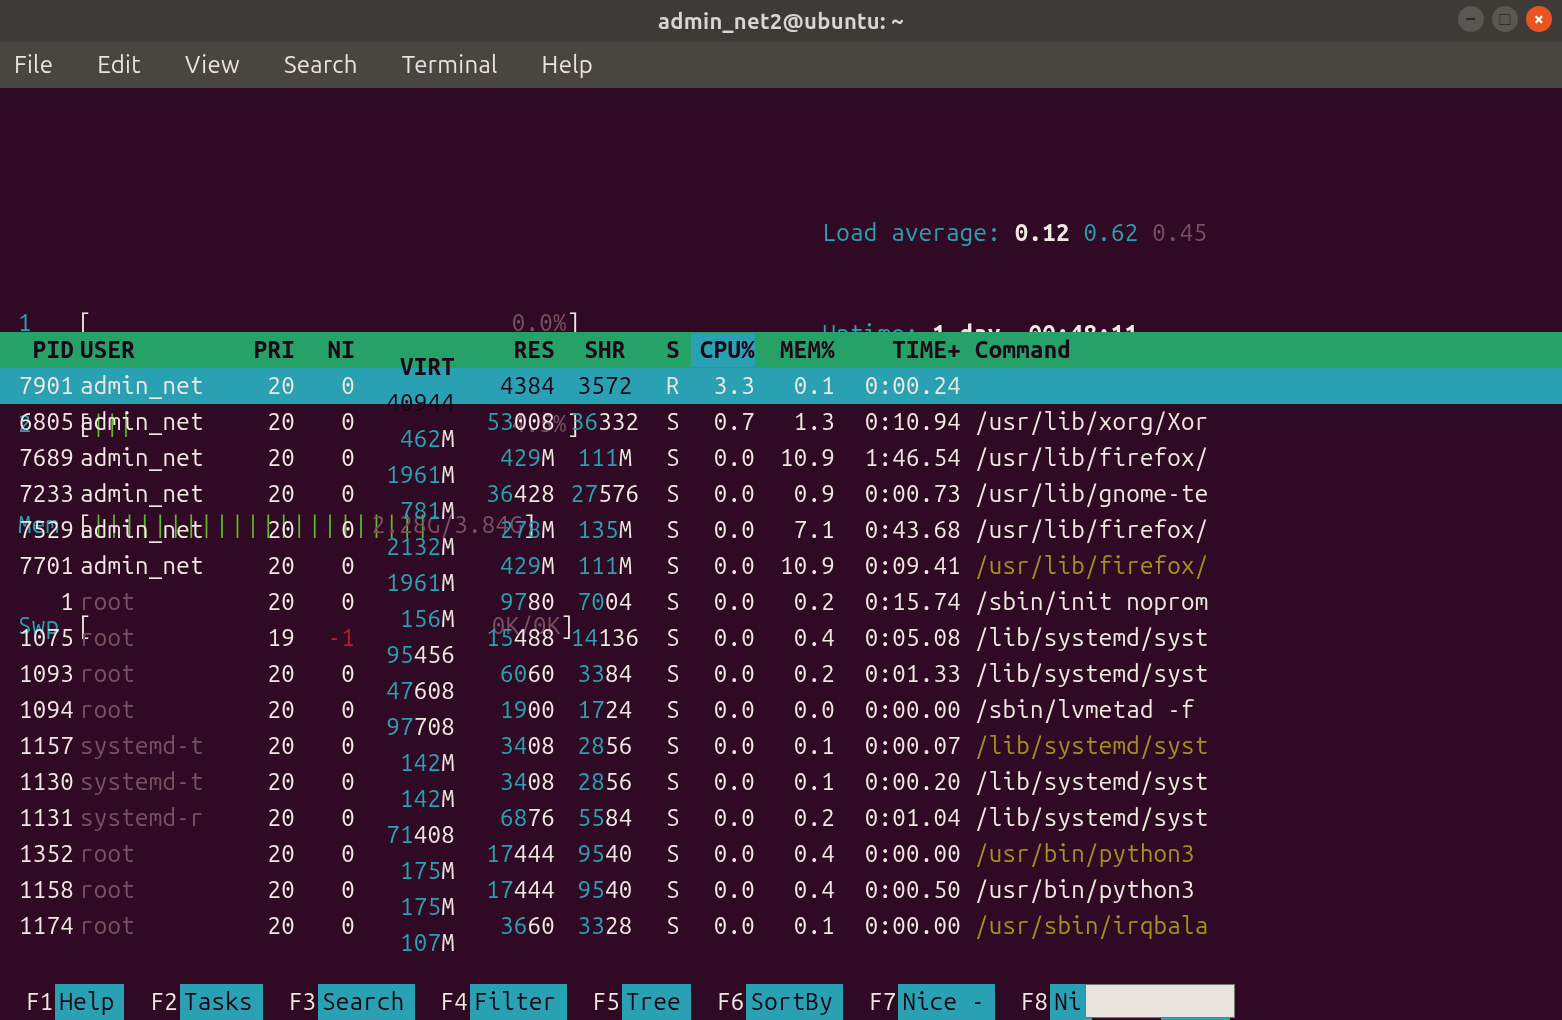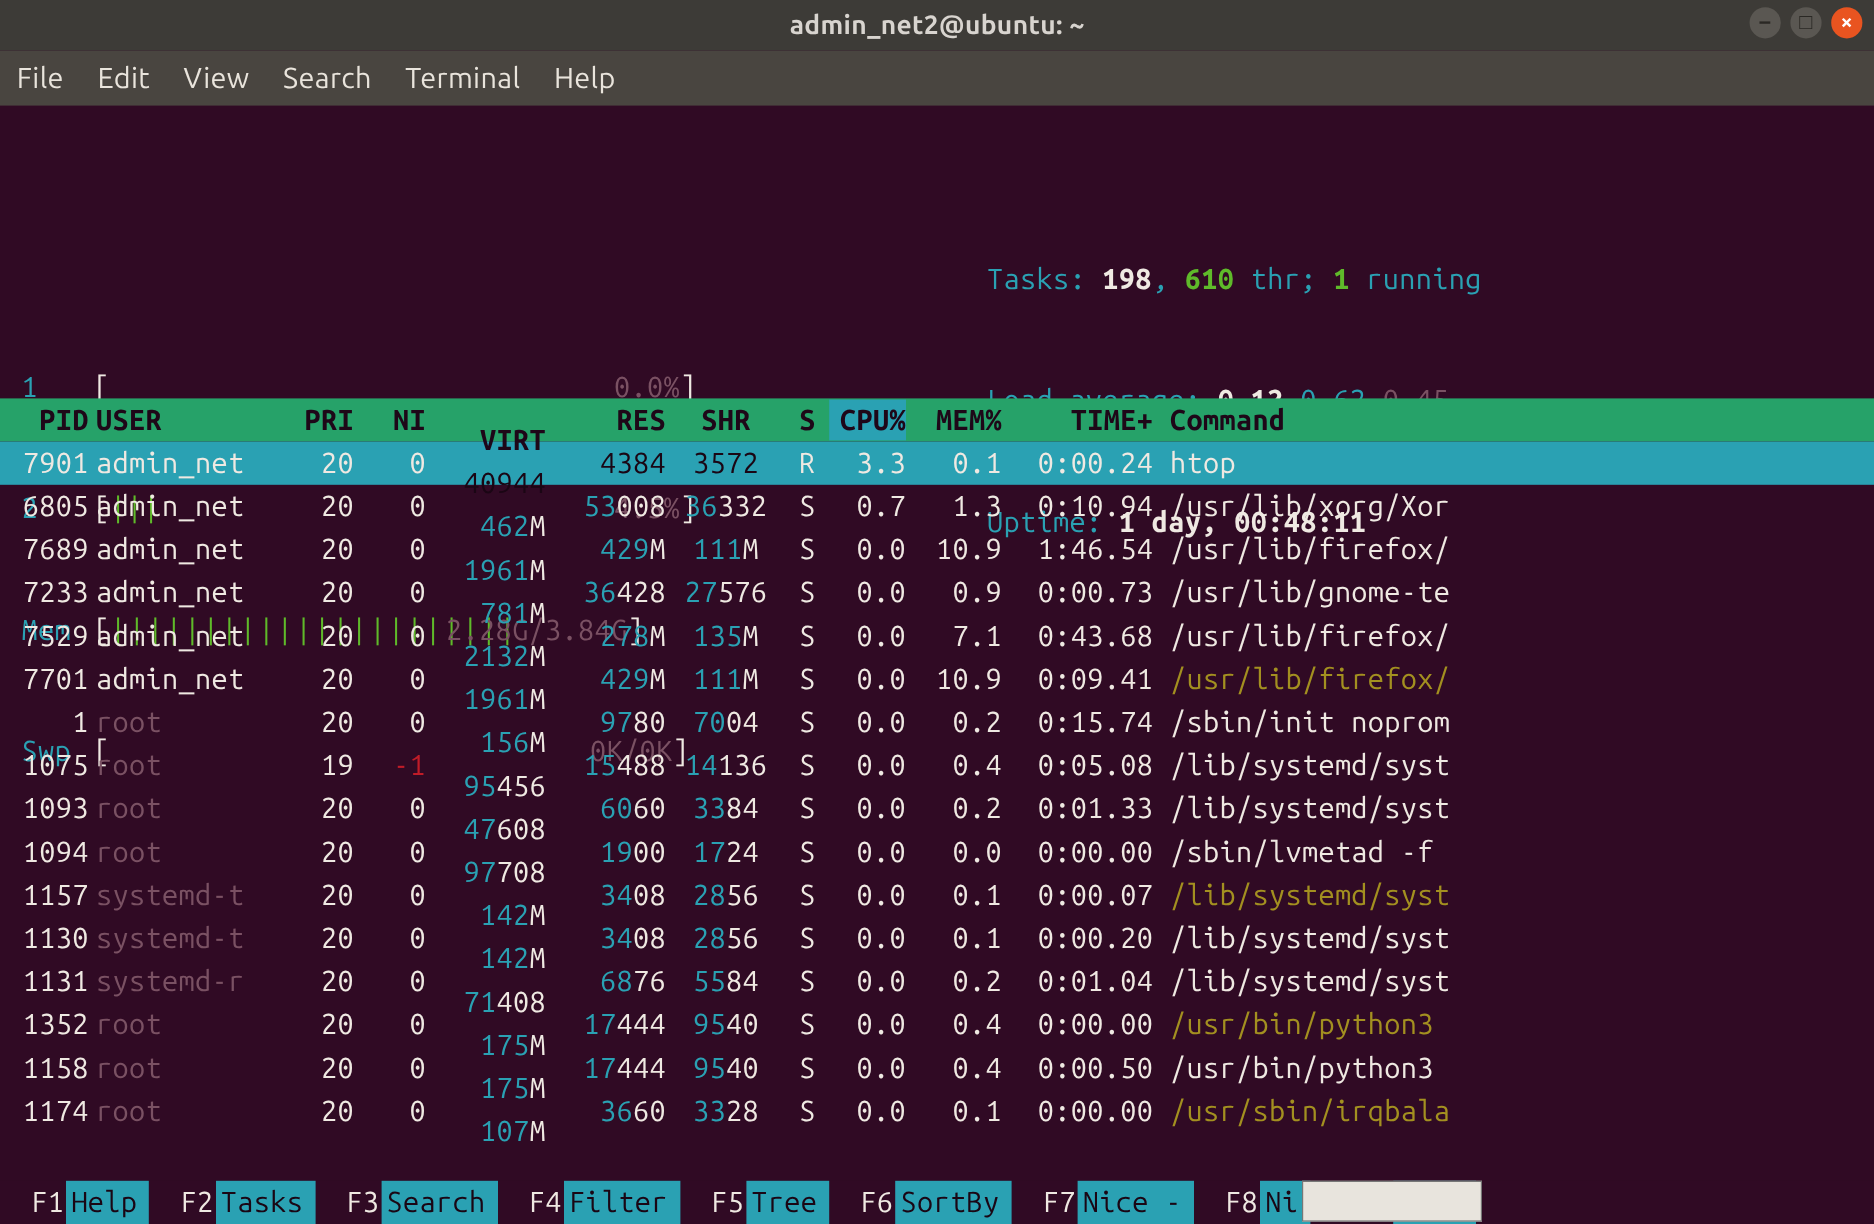--- a/index.html
+++ b/index.html
@@ -36,21 +36,21 @@
     position:relative;color:var(--title-fg);
     font-family:Ubuntu,"Segoe UI",sans-serif;font-size:22px;font-weight:600;
   }
   .win-controls{position:absolute;right:10px;top:6px;display:flex;gap:8px;}
   .wc{width:26px;height:26px;border-radius:50%;display:flex;align-items:center;justify-content:center;
       font-size:18px;background:#5a5752;color:#2a2824;}
   .wc.close{background:#e95420;color:#fff;}
   
   .menubar{
     height:46px;background:var(--menu-bg);
-    display:flex;align-items:center;gap:28px;
+    display:flex;align-items:center;gap:44px;
     padding:0 14px;color:var(--menu-fg);
     font-family:Ubuntu,"Segoe UI",sans-serif;font-size:24px;
   }
   .menubar span{cursor:default;}
   
   .term{
     padding:16px 18px 0 18px;
     white-space:pre;
   }
   .cyan{color:var(--cyan);}
@@ -160,23 +160,20 @@
       <span class="meter-label cyan">Swp</span>
       <span class="white">[</span>
       <span class="meter-bar" style="width:400px"></span>
       <span class="dim">0K/0K</span>
       <span class="white">]</span>
     </div>
   </div>
 
   
   <div class="summary">
-    <div class="line">
-      <span class="cyan">Tasks: </span><span class="white bold">198</span><span class="cyan">, </span><span class="green bold">610</span><span class="cyan"> thr; </span><span class="green bold">1</span><span class="cyan"> running</span>
-    </div>
     <div class="line">
       <span class="cyan">Load average: </span><span class="white bold">0.12</span> <span class="cyan">0.62</span> <span class="dim">0.45</span>
     </div>
     <div class="line">
       <span class="cyan">Uptime: </span><span class="white bold">1 day, 00:48:11</span>
     </div>
   </div>
 </div>
 
 <div class="ptable">
@@ -200,21 +197,20 @@
         <span class="col c-user white">admin_net</span>
         <span class="col c-pri white">20</span>
         <span class="col c-ni white">0</span>
         <span class="col c-virt num">40944</span>
         <span class="col c-res num">4384</span>
         <span class="col c-shr num">3572</span>
         <span class="col c-s white">R</span>
         <span class="col c-cpu white">3.3</span>
         <span class="col c-mem white">0.1</span>
         <span class="col c-time white">0:00.24</span>
-        <span class="col c-cmd white">htop</span>
       </div>
       <div class="prow">
         <span class="col c-pid white">6805</span>
         <span class="col c-user white">admin_net</span>
         <span class="col c-pri white">20</span>
         <span class="col c-ni white">0</span>
         <span class="col c-virt num"><span class="a">462</span><span class="b">M</span></span>
         <span class="col c-res num"><span class="a">53</span><span class="b">008</span></span>
         <span class="col c-shr num"><span class="a">36</span><span class="b">332</span></span>
         <span class="col c-s white">S</span>

